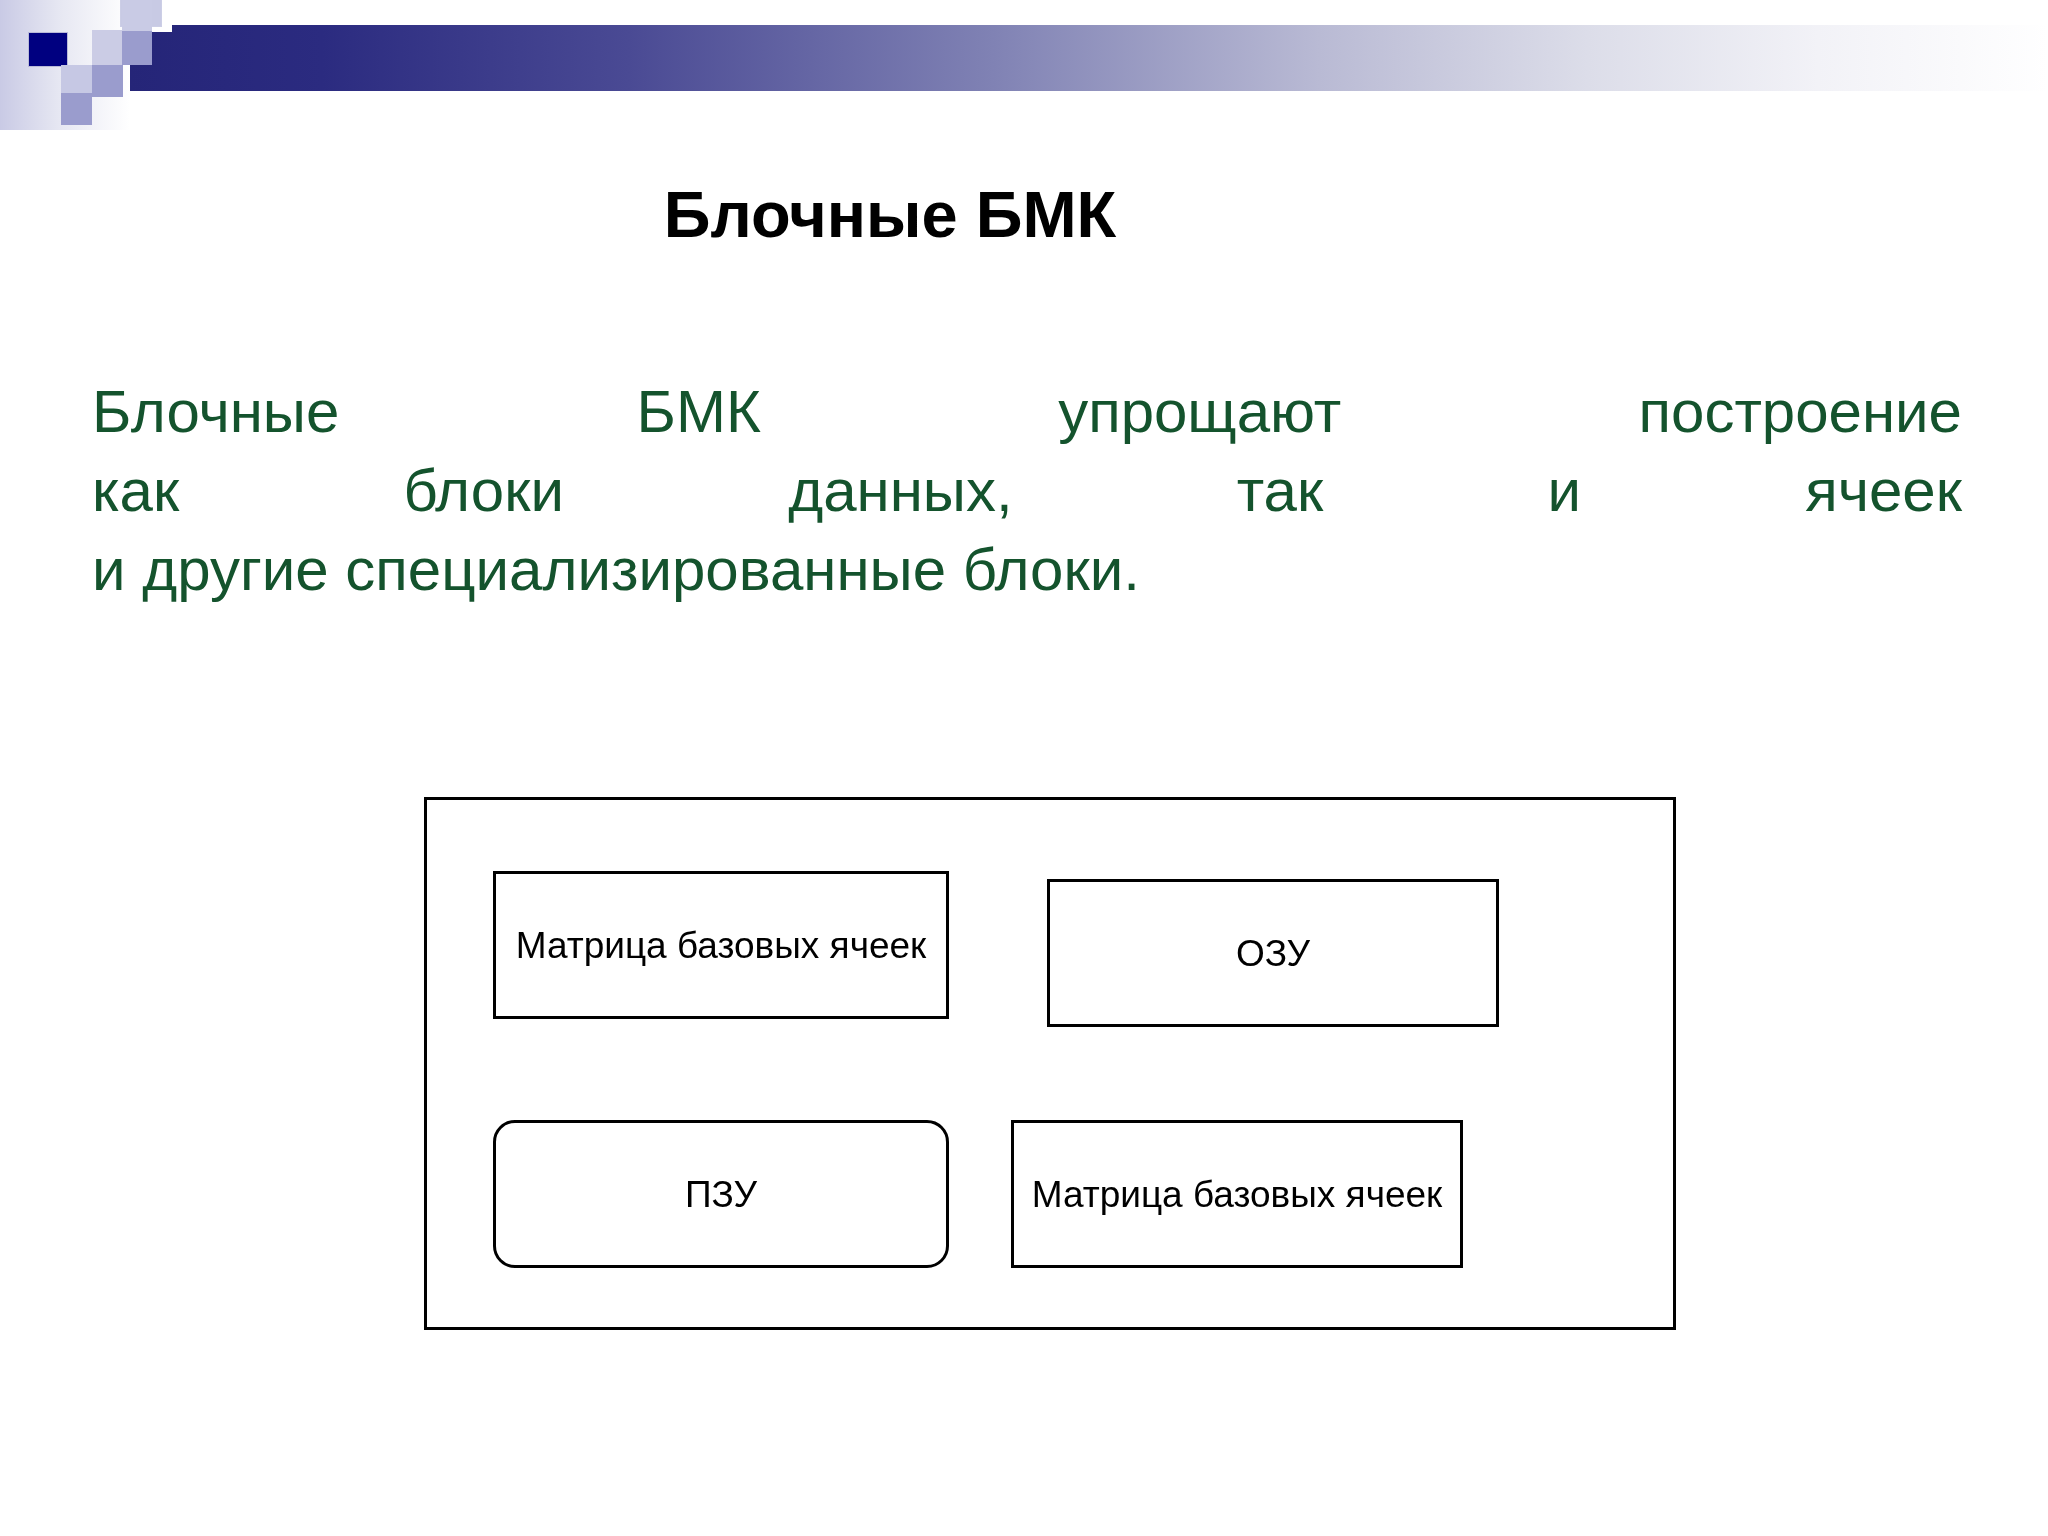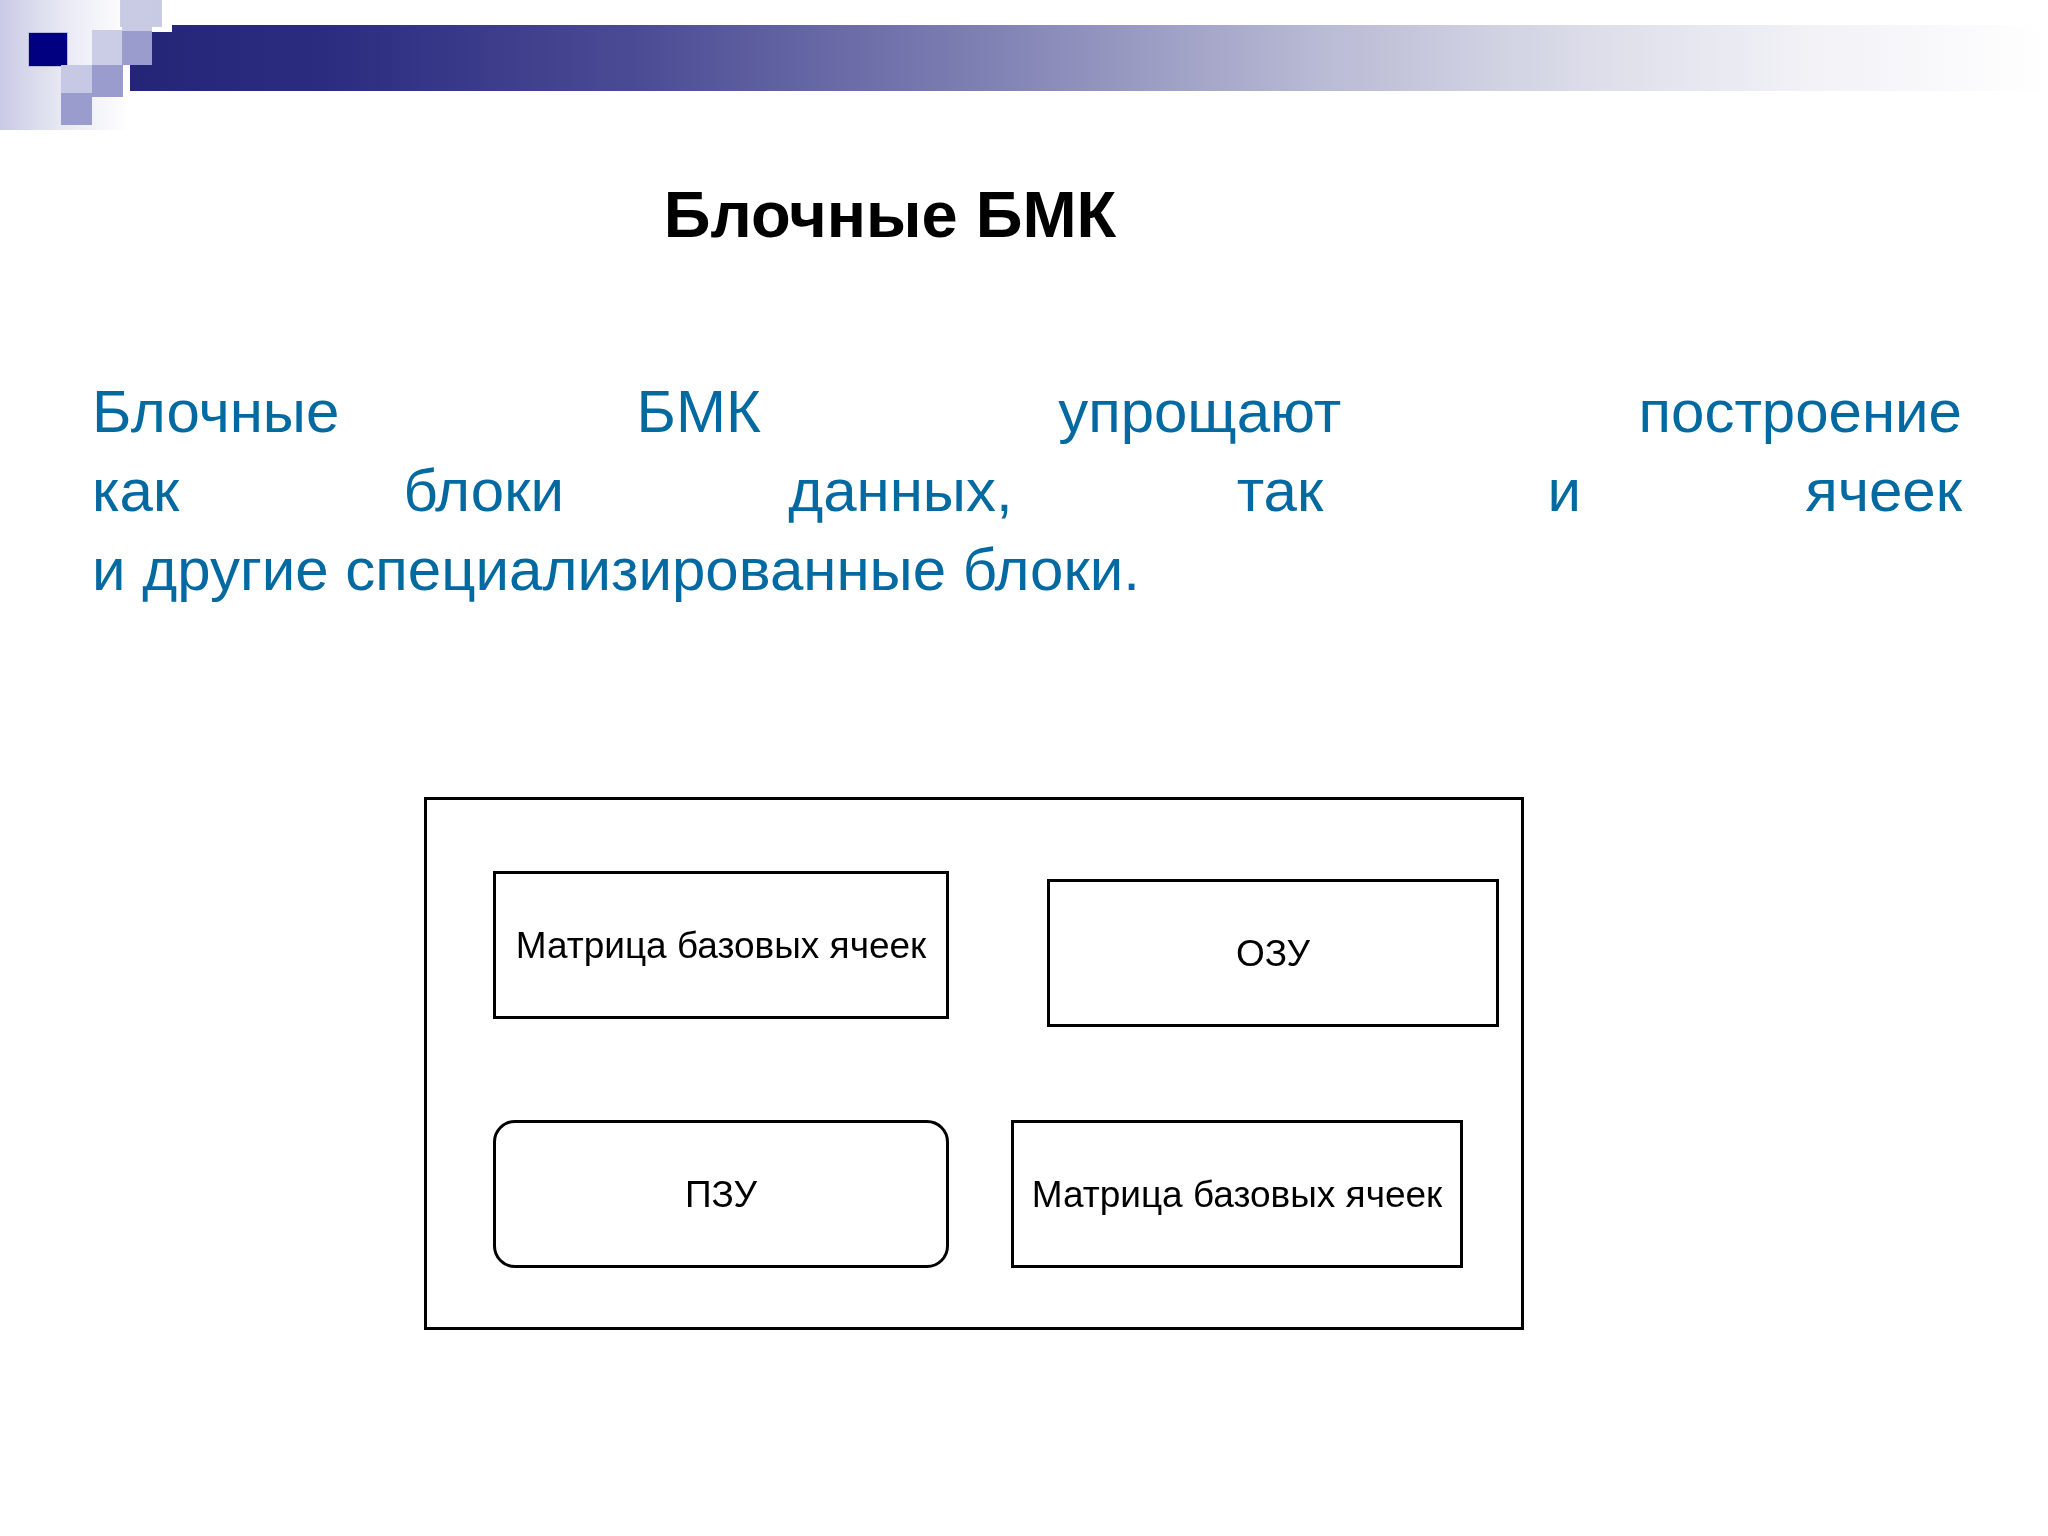--- a/index.html
+++ b/index.html
@@ -53,39 +53,39 @@
   }
 
   
   #body-paragraph {
     position: absolute;
     left: 92px;
     top: 372px;
     width: 1870px;
     font-size: 60px;
     line-height: 79px;
-    color: #0369a1;
+    color: #14532d;
     text-align: justify;
     font-family: "Liberation Sans", sans-serif;
   }
   #body-paragraph .ln {
     display: block;
     white-space: nowrap;
   }
   #body-paragraph .just {
     display: flex;
     justify-content: space-between;
   }
 
   
   #diagram {
     position: absolute;
     left: 424px;
     top: 797px;
-    width: 1100px;
+    width: 1252px;
     height: 533px;
     border: 3px solid #000000;
     box-sizing: border-box;
     padding-left: 36px;
   }
 
   .diagram-box {
     position: absolute;
     border: 3px solid #000000;
     box-sizing: border-box;

